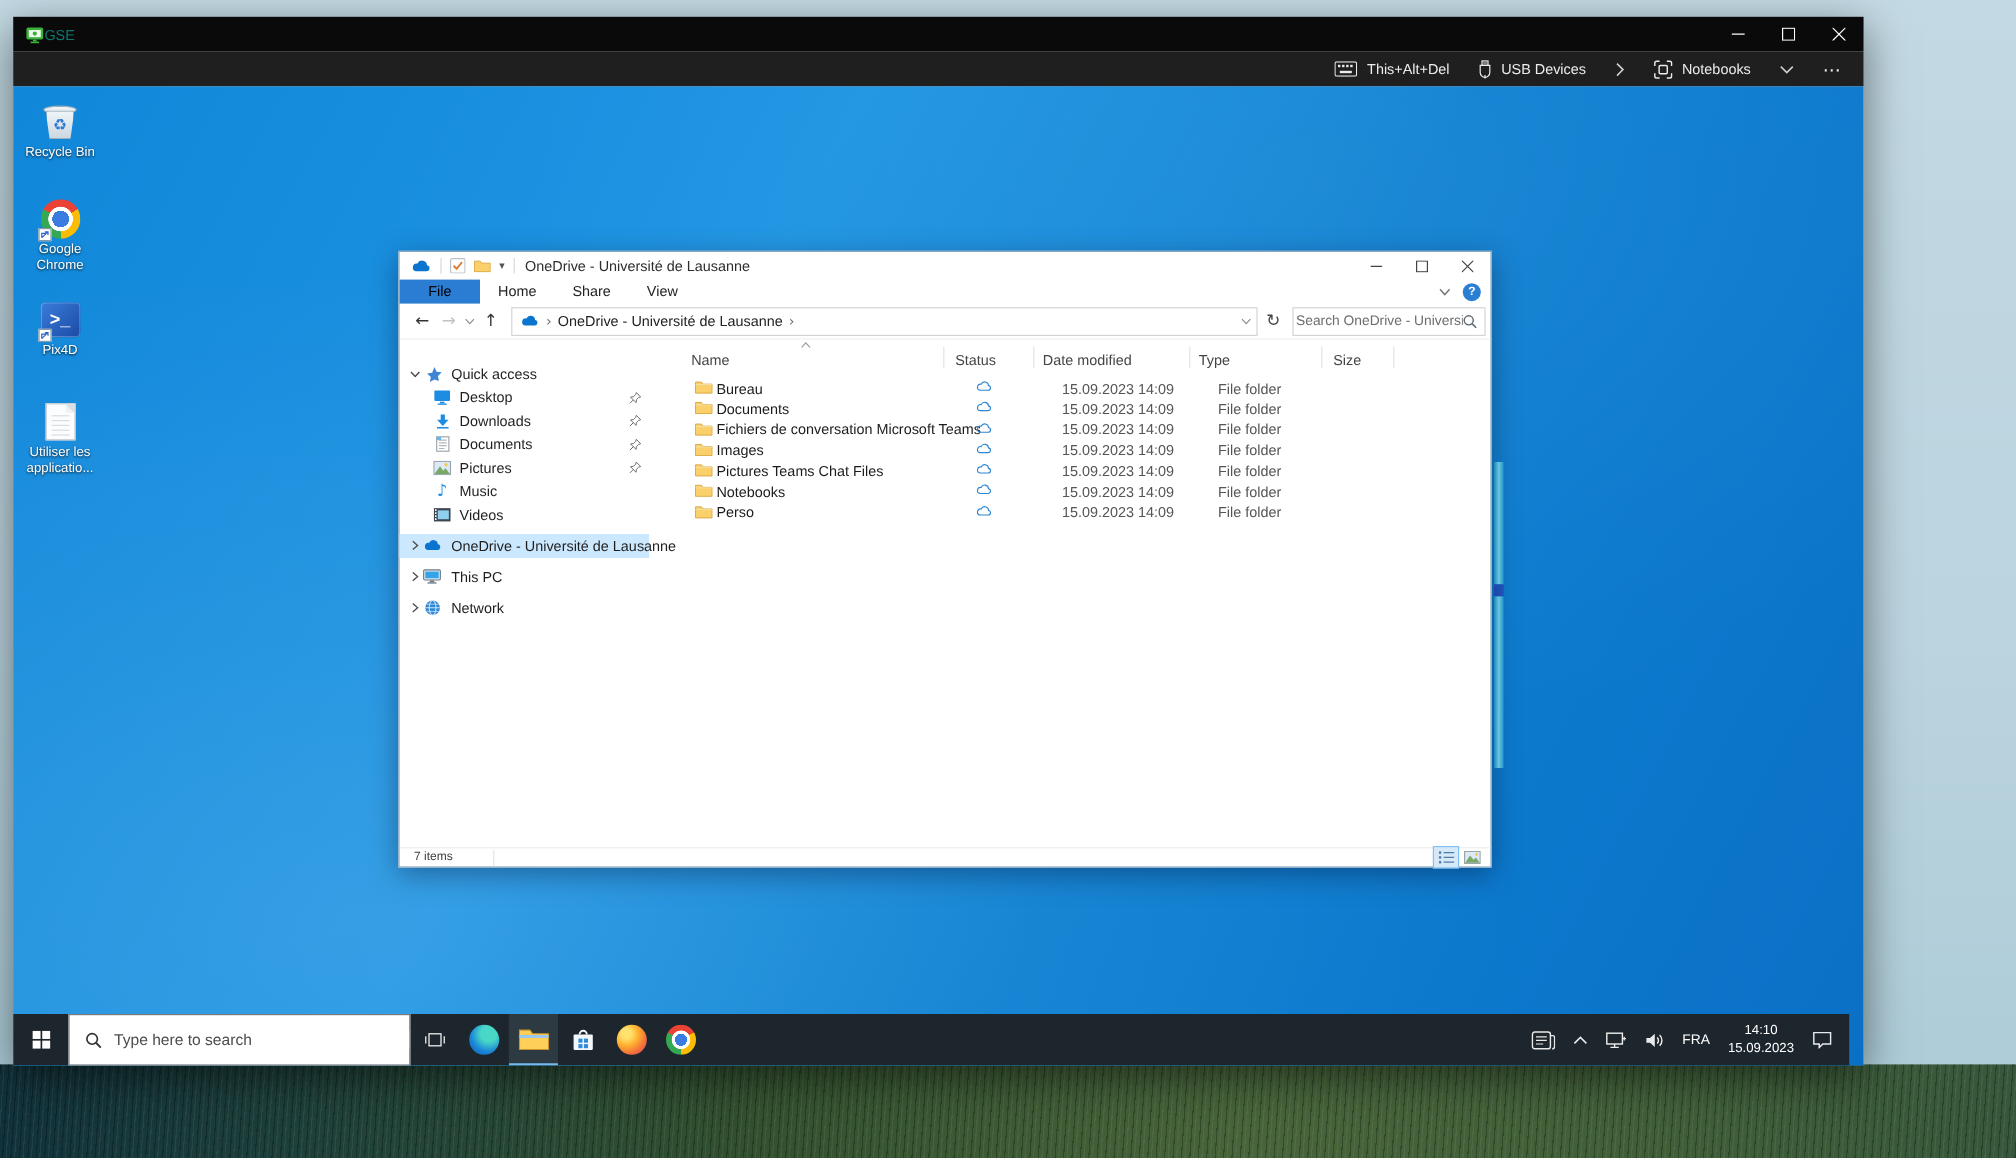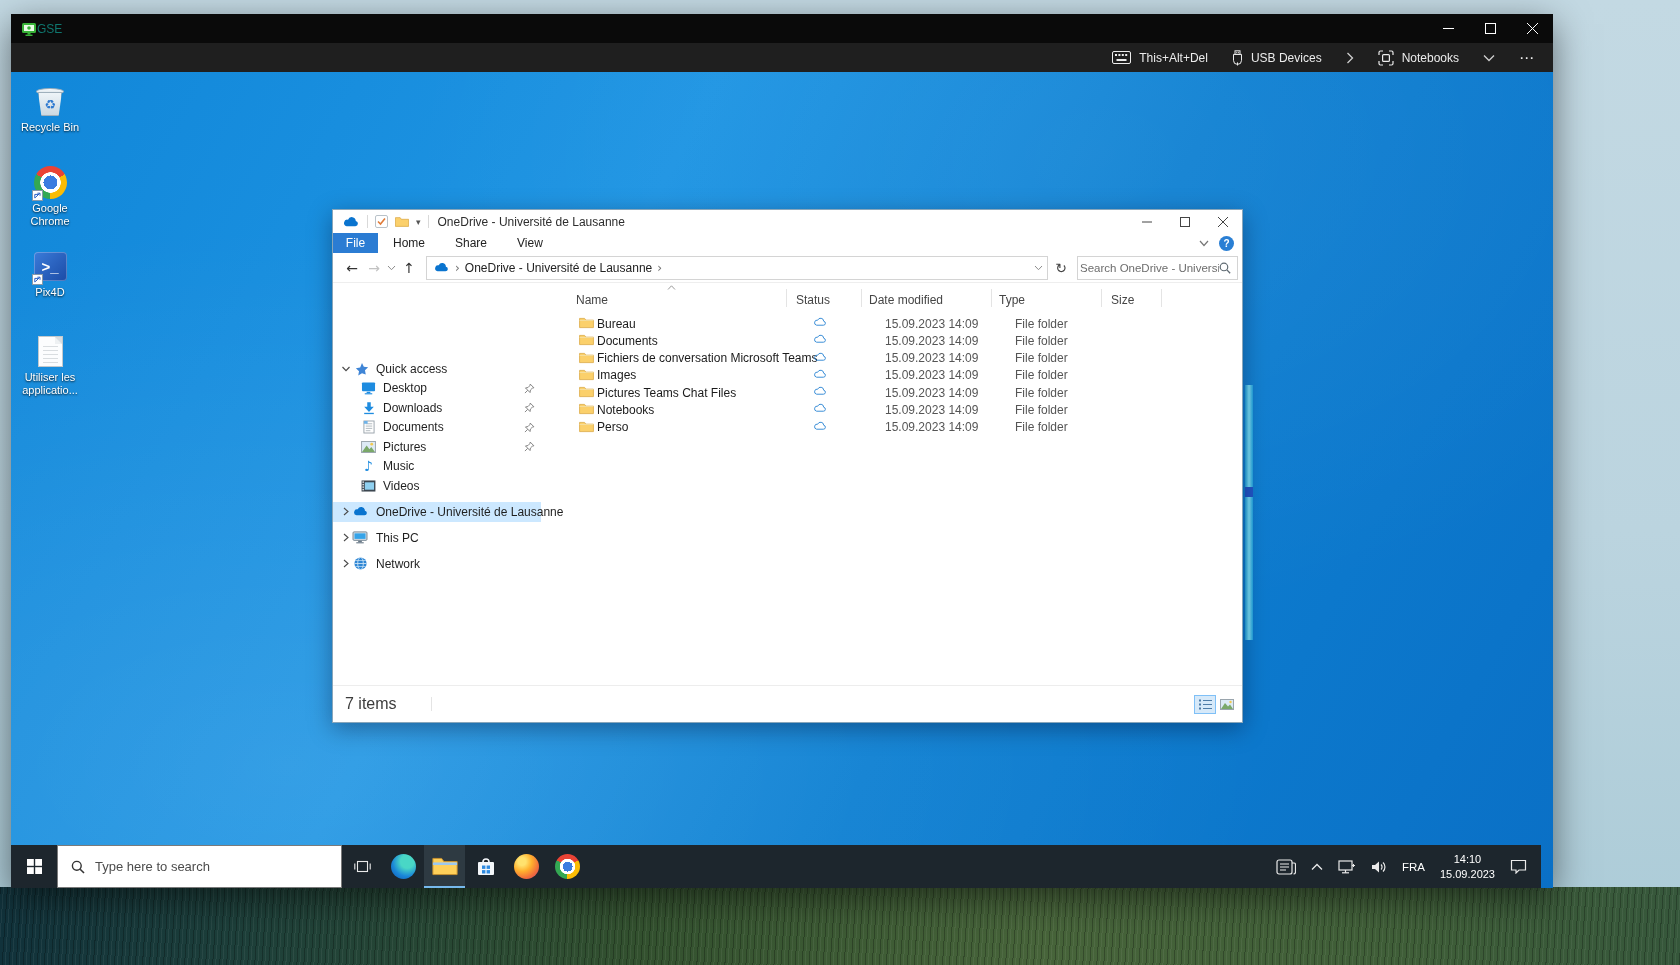--- a/index.html
+++ b/index.html
@@ -67,42 +67,42 @@
   
   .ex { position:absolute; left:321px; top:137px; width:911px; height:514px; background:#fff;
     border:1px solid #88a6bb; box-shadow:0 6px 22px rgba(0,0,30,.35); }
   .ex-titlebar { height:23px; display:flex; align-items:center; padding-left:9px; }
   .qat { display:flex; align-items:center; gap:7px; }
   .qat-sep { width:1px; height:13px; background:#d9d9d9; }
   .ex-title { margin-left:9px; color:#2d2d2d; }
   .ex-controls { margin-left:auto; display:flex; height:100%; }
   .ex-cbtn { width:38px; height:100%; display:flex; align-items:center; justify-content:center; }
   .ex-tabs { height:20px; display:flex; align-items:stretch; position:relative; }
-  .tab-file { width:45px; background:#2b7cd3; color:#ffffff; display:flex; align-items:center; justify-content:center; }
+  .tab-file { width:67px; background:#2b7cd3; color:#000000; display:flex; align-items:center; justify-content:center; }
   .tab { padding:0 15px; color:#222; display:flex; align-items:center; }
   .ex-tabs-right { position:absolute; right:8px; top:0; height:100%; display:flex; align-items:center; gap:10px; }
   .help-circle { width:15px; height:15px; border-radius:50%; background:#2a7fd4; color:#fff;
     font-size:10px; font-weight:bold; display:flex; align-items:center; justify-content:center; }
   .ex-addr { height:30px; display:flex; align-items:center; border-bottom:1px solid #eeeeee; padding-left:8px; }
   .nav-arr { width:22px; text-align:center; font-size:14px; color:#333; }
   .nav-arr.dis { color:#c2c2c2; }
   .addr-box { margin-left:6px; width:622px; height:24px; border:1px solid #d4d4d4; display:flex;
     align-items:center; padding:0 4px 0 6px; gap:5px; }
   .addr-text { color:#222; }
   .crumb-sep { color:#707070; font-size:12px; }
   .addr-spacer { flex:1; }
   .refresh { width:26px; text-align:center; color:#444; font-size:14px; }
   .search-box { margin-left:3px; width:161px; height:24px; border:1px solid #d4d4d4; display:flex;
     align-items:center; padding:0 6px 0 2px; }
   .search-box input { border:none; outline:none; flex:1; min-width:0; font-family:inherit;
     font-size:11.5px; color:#555; }
   .search-box input::placeholder { color:#6d6d6d; }
 
   .ex-main { position:absolute; top:74px; left:0; right:0; bottom:21px; display:flex; }
-  .ex-nav { width:208px; padding-top:31px; flex:none;margin-top:44px; }
+  .ex-nav { width:208px; padding-top:18px; flex:none; }
   .nrow { height:19.5px; display:flex; align-items:center; position:relative; }
   .nrow .chev { width:10px; margin-left:8px; flex:none; }
   .nrow .nico { width:15px; margin-right:7px; flex:none; display:flex; justify-content:center; }
   .nrow span.nlabel { color:#1f1f1f; white-space:nowrap; }
   .nrow.child { padding-left:28px; }
   .nrow.top { height:20px; }
   .nrow.sel { background:#cce8ff; }
   .nrow.mt { margin-top:6px; }
   .pin { position:absolute; right:6px; top:4px; }
   .qa-star { margin-left:4px; margin-right:7px; }
@@ -113,22 +113,22 @@
   .col-div { position:absolute; top:5px; height:18px; width:1px; background:#e4e4e4; }
   .sort-caret { position:absolute; left:126px; top:1px; }
   .rows { position:absolute; left:16px; right:0; top:31px; }
   .frow { height:17.3px; position:relative; }
   .frow .ficon { position:absolute; left:22px; top:2px; }
   .frow .fname { position:absolute; left:40px; top:1.5px; color:#1b1b1b; white-space:nowrap; }
   .frow .fcloud { position:absolute; left:256px; top:2px; }
   .frow .fdate { position:absolute; left:328px; top:1.5px; color:#555; }
   .frow .ftype { position:absolute; left:458px; top:1.5px; color:#555; }
 
-  .ex-status { position:absolute; left:0; right:0; bottom:0; height:37px; border-top:1px solid #ededed;
-    display:flex; align-items:center; padding-left:12px; color:#3c3c3c; font-size:16px; }
+  .ex-status { position:absolute; left:0; right:0; bottom:0; height:16px; border-top:1px solid #ededed;
+    display:flex; align-items:center; padding-left:12px; color:#3c3c3c; font-size:10px; }
   .st-div { width:1px; height:14px; background:#e4e4e4; margin-left:34px; }
   .view-toggles { margin-left:auto; display:flex; gap:2px; padding-right:5px; }
   .vbtn { width:20px; height:17px; display:flex; align-items:center; justify-content:center; }
   .vbtn.active { background:#d6e9f9; outline:1px solid #7fc0f7; }
 
   
   .taskbar { position:absolute; left:0; right:12px; bottom:0; height:43px; background:#1d262d;
     display:flex; align-items:stretch; }
   .start { width:46px; display:flex; align-items:center; justify-content:center; }
   .tb-search { width:285px; background:#fff; border:1px solid #7a7a7a; display:flex; align-items:center;

